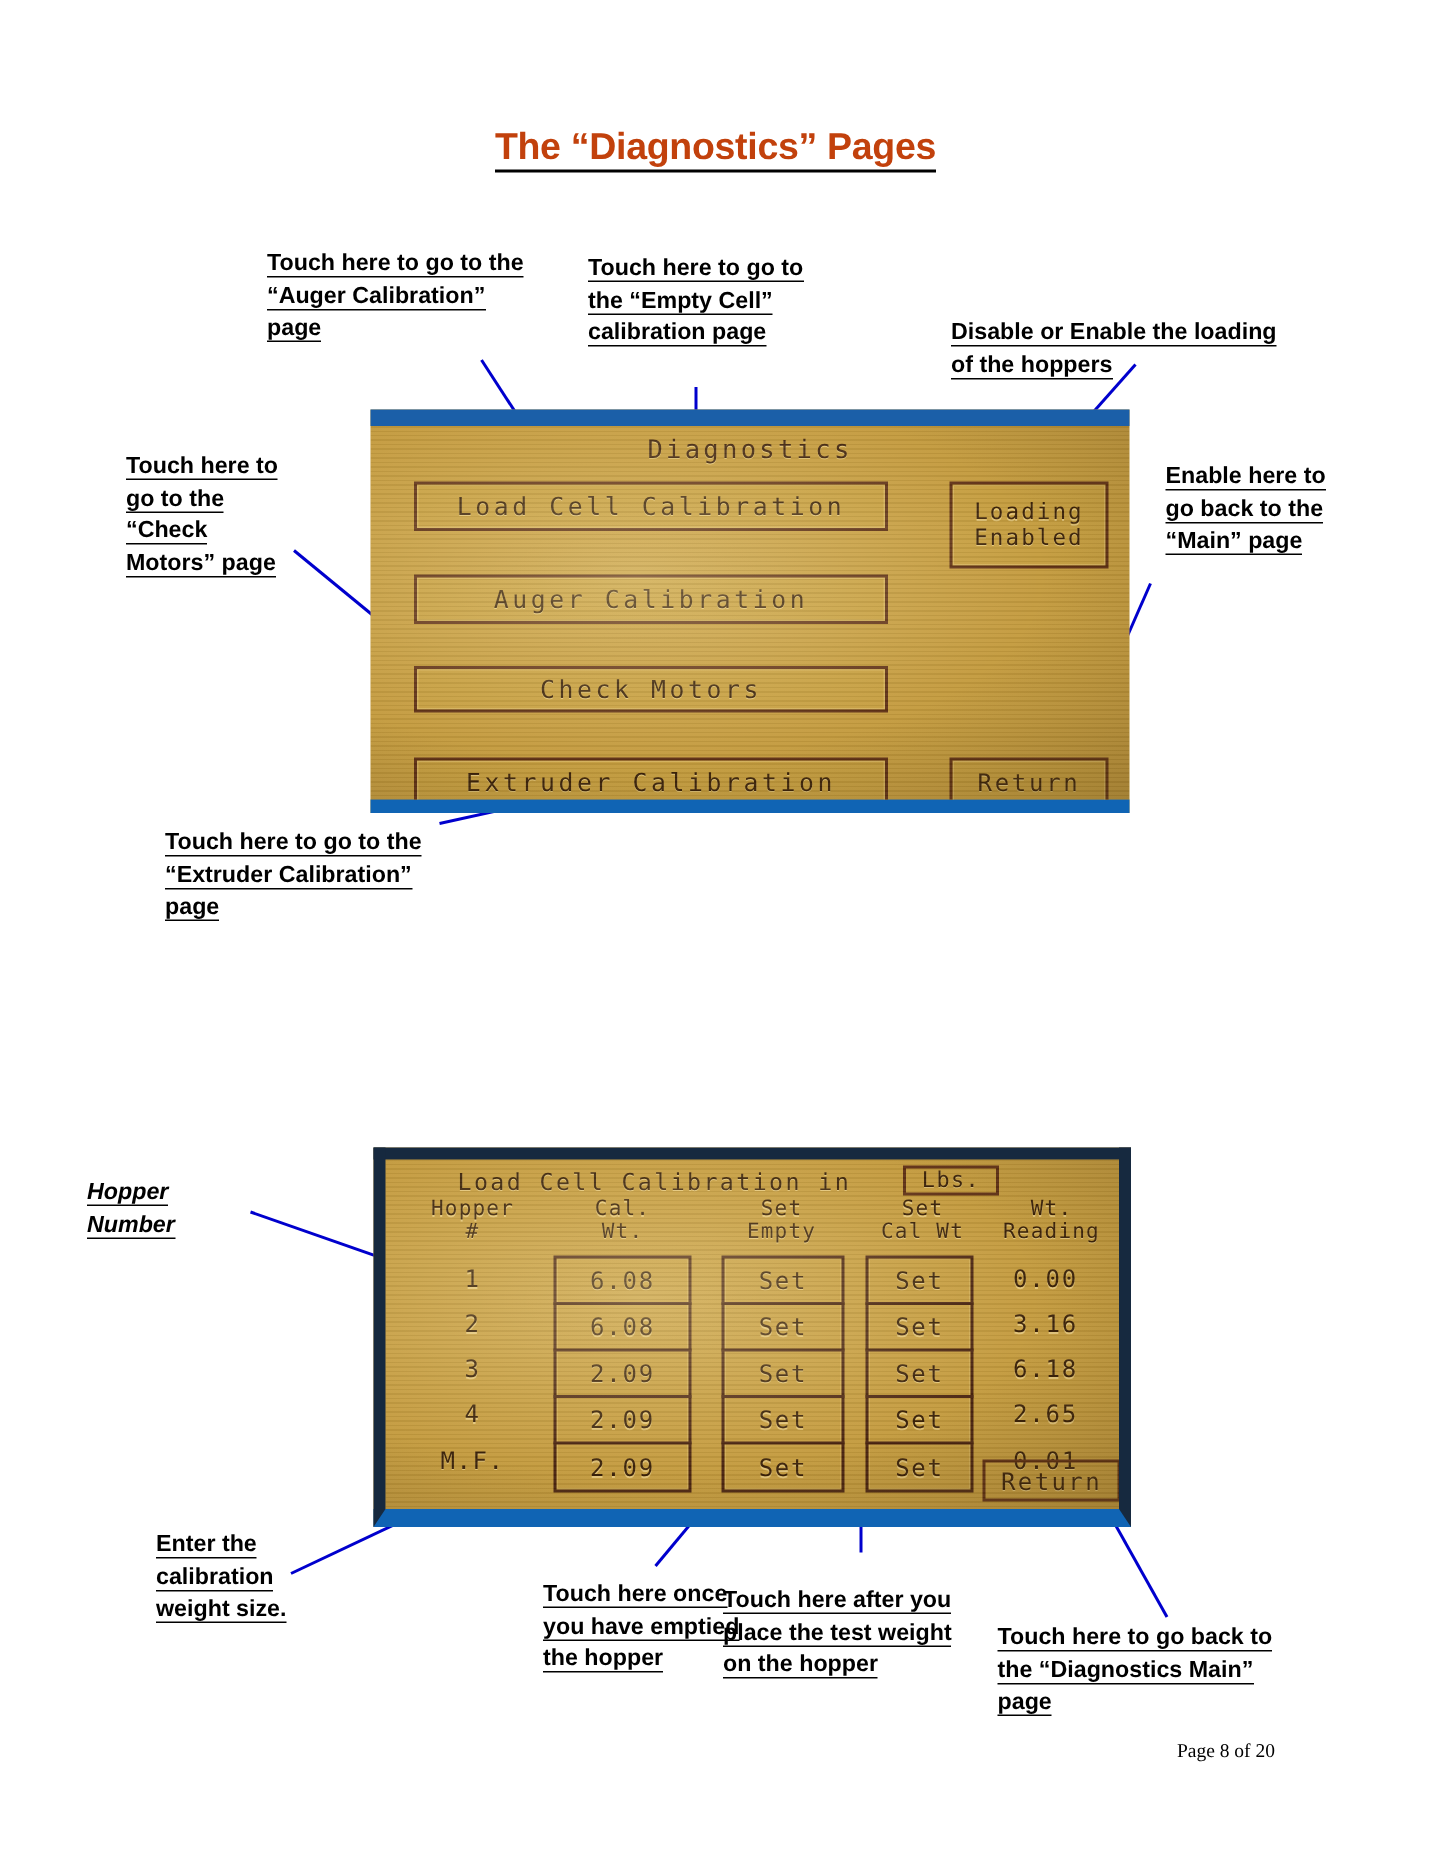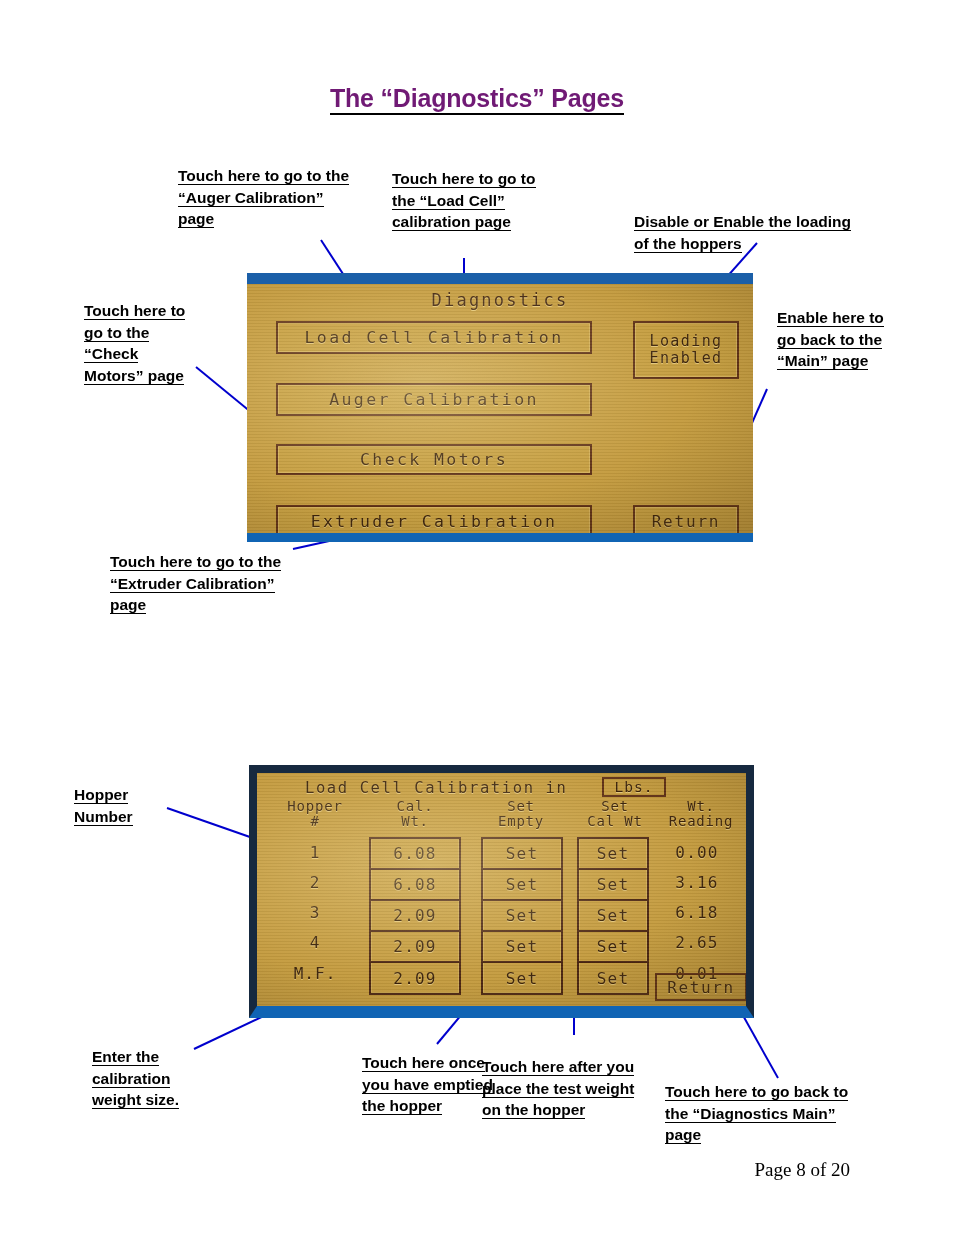--- a/index.html
+++ b/index.html
@@ -19,21 +19,21 @@
   
   #page-title {
     position: absolute;
     top: 84px;
     left: 0;
     width: 954px;
     text-align: center;
     font-size: 25px;
     font-weight: bold;
     letter-spacing: -0.2px;
-    color: #701a75;
+    color: #c2410c;
   }
   #page-title span {
     border-bottom: 2px solid #000;
     padding-bottom: 1px;
   }
 
   
   .callout {
     position: absolute;
     font-size: 15.5px;
@@ -240,21 +240,21 @@
   }
 
   
   #footer {
     position: absolute;
     left: 0;
     top: 1159px;
     width: 850px;
     text-align: right;
     font-family: "Liberation Serif", serif;
-    font-size: 19px;
+    font-size: 13px;
     color: #000;
   }
 </style>
 </head>
 <body>
 
 <div id="page-title">
   <span class="ul">The “Diagnostics” Pages</span>
 </div>
 
@@ -283,21 +283,21 @@
 
     <line x1="778" y1="1078" x2="736" y2="1003"></line>
   </g>
 </svg>
 
 <div class="callout" style="left:178px; top:165px; width:175px;">
   <span class="ul">Touch here to go to the “Auger Calibration” page</span>
 </div>
 
 <div class="callout" style="left:392px; top:168px; width:150px;">
-  <span class="ul">Touch here to go to the “Load Cell” calibration page</span>
+  <span class="ul">Touch here to go to the “Empty Cell” calibration page</span>
 </div>
 
 <div class="callout" style="left:634px; top:182px; width:220px;margin-top:29px;">
   <span class="ul">Disable or Enable the loading of the hoppers</span>
 </div>
 
 <div class="callout" style="left:84px; top:300px; width:110px;">
   <span class="ul">Touch here to go to the “Check Motors” page</span>
 </div>
 
@@ -390,25 +390,25 @@
     <div class="row-label" style="top:191px;">M.F.</div>
     <div class="cell c-calwt last" style="top:190px; height:31px;">2.09</div>
     <div class="cell c-setempty last" style="top:190px; height:31px;">Set</div>
     <div class="cell c-setcalwt last" style="top:190px; height:31px;">Set</div>
     <div class="row-reading" style="top:191px;">0.01</div>
 
     <div id="btn-return-2">Return</div>
   </div>
 </div>
 
-<div class="callout" style="left:74px; top:784px; width:110px;">
+<div class="callout" style="left:58px; top:784px; width:110px;font-style:italic;">
   <span class="ul">Hopper Number</span>
 </div>
 
-<div class="callout" style="left:92px; top:1019px; width:100px;margin-top:27px;">
+<div class="callout" style="left:104px; top:1019px; width:100px;">
   <span class="ul">Enter the calibration weight size.</span>
 </div>
 
 <div class="callout" style="left:314px; top:1052px; width:135px;margin-left:48px;">
   <span class="ul">Touch here once you have emptied the hopper</span>
 </div>
 
 <div class="callout" style="left:482px; top:1037px; width:158px;margin-top:19px;">
   <span class="ul">Touch here after you place the test weight on the hopper</span>
 </div>

